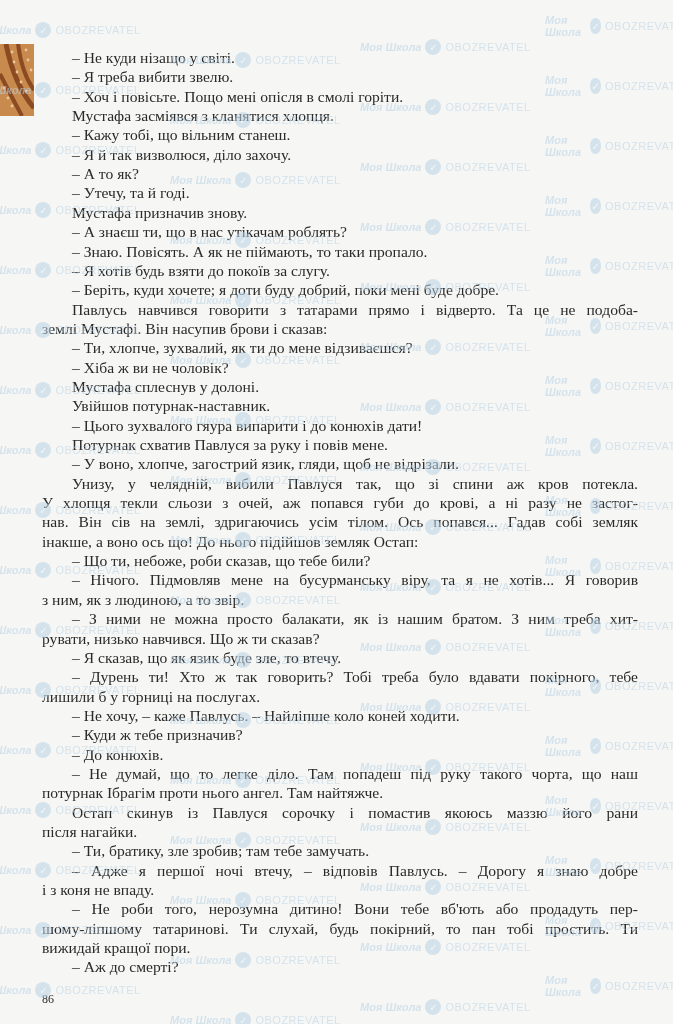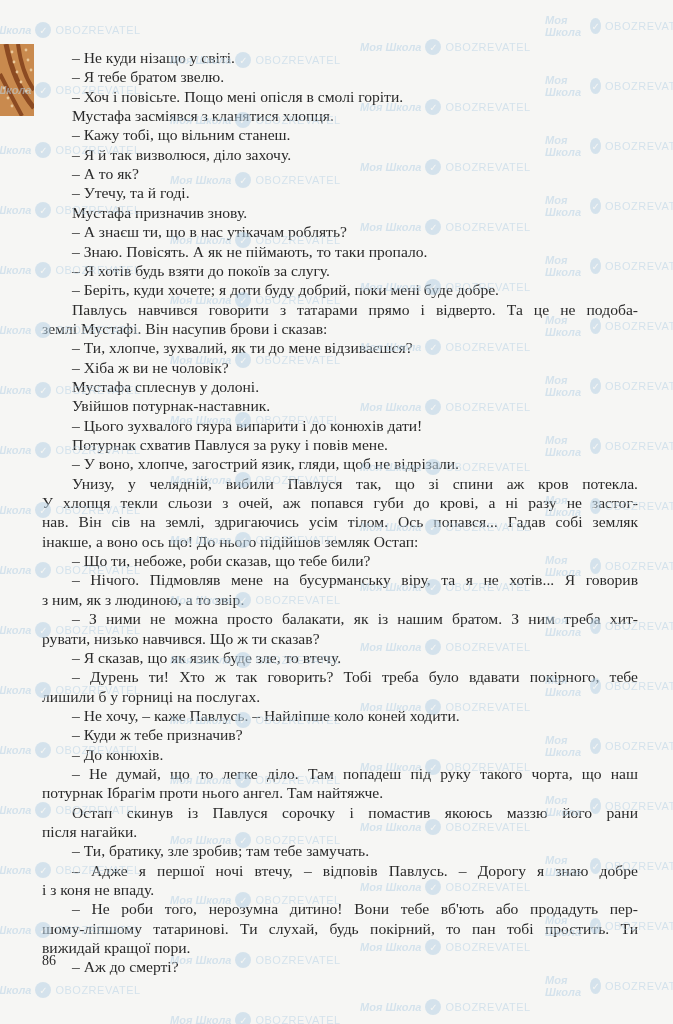--- a/index.html
+++ b/index.html
@@ -11,22 +11,22 @@
     color: #2a2a2a;
   }
   .page { position: absolute; left: 0; top: 0; width: 673px; height: 1024px; }
   .ornament {
     position: absolute; left: 0; top: 44px; width: 34px; height: 72px;
     background: #c98a4e;
     overflow: hidden;
   }
   .ornament svg { display: block; }
   .page-number {
-    position: absolute; left: 42px; top: 953px;
-    font-size: 14px;
+    position: absolute; left: 42px; top: 992px;
+    font-size: 12px;
   }
   .wm {
     position: absolute; display: flex; align-items: center; gap: 4px;
     opacity: 0.55; pointer-events: none;
     font-family: "Liberation Sans", "DejaVu Sans", sans-serif;
     color: #b9d3e6;
   }
   .wm .brand { font-style: italic; font-weight: bold; font-size: 11px; }
   .wm .logo {
     width: 16px; height: 16px; border-radius: 50%;
@@ -56,21 +56,21 @@
           <circle cx="31" cy="26" r="1.4"></circle>
           <circle cx="4" cy="44" r="1.4"></circle>
         <circle cx="8" cy="54" r="1.4"></circle>
           <circle cx="12" cy="62" r="1.4"></circle>
       </g>
     </svg>
   </div>
 
   <div id="lines">
       <div style="position: absolute; left: 72px; top: 48px; font-size: 15.6px; line-height: 19.35px; font-family: &quot;Liberation Serif&quot;, &quot;DejaVu Serif&quot;, serif; color: rgb(42, 42, 42); white-space: nowrap;">– Не куди нізащо у світі.</div>
-      <div style="position: absolute; left: 72px; top: 67.35px; font-size: 15.6px; line-height: 19.35px; font-family: &quot;Liberation Serif&quot;, &quot;DejaVu Serif&quot;, serif; color: rgb(42, 42, 42); white-space: nowrap;">– Я тебе братом звелю.</div>
+      <div style="position: absolute; left: 72px; top: 67.35px; font-size: 15.6px; line-height: 19.35px; font-family: &quot;Liberation Serif&quot;, &quot;DejaVu Serif&quot;, serif; color: rgb(42, 42, 42); white-space: nowrap;">– Я треба вибити звелю.</div>
       <div style="position: absolute; left: 72px; top: 86.7px; font-size: 15.6px; line-height: 19.35px; font-family: &quot;Liberation Serif&quot;, &quot;DejaVu Serif&quot;, serif; color: rgb(42, 42, 42); white-space: nowrap;">– Хоч і повісьте. Пощо мені опісля в смолі горіти.</div>
       <div style="position: absolute; left: 72px; top: 106.05px; font-size: 15.6px; line-height: 19.35px; font-family: &quot;Liberation Serif&quot;, &quot;DejaVu Serif&quot;, serif; color: rgb(42, 42, 42); white-space: nowrap;">Мустафа засміявся з кланятися хлопця.</div>
       <div style="position: absolute; left: 72px; top: 125.4px; font-size: 15.6px; line-height: 19.35px; font-family: &quot;Liberation Serif&quot;, &quot;DejaVu Serif&quot;, serif; color: rgb(42, 42, 42); white-space: nowrap;">– Кажу тобі, що вільним станеш.</div>
       <div style="position: absolute; left: 72px; top: 144.75px; font-size: 15.6px; line-height: 19.35px; font-family: &quot;Liberation Serif&quot;, &quot;DejaVu Serif&quot;, serif; color: rgb(42, 42, 42); white-space: nowrap;">– Я й так визволюся, діло захочу.</div>
       <div style="position: absolute; left: 72px; top: 164.1px; font-size: 15.6px; line-height: 19.35px; font-family: &quot;Liberation Serif&quot;, &quot;DejaVu Serif&quot;, serif; color: rgb(42, 42, 42); white-space: nowrap;">– А то як?</div>
       <div style="position: absolute; left: 72px; top: 183.45px; font-size: 15.6px; line-height: 19.35px; font-family: &quot;Liberation Serif&quot;, &quot;DejaVu Serif&quot;, serif; color: rgb(42, 42, 42); white-space: nowrap;">– Утечу, та й годі.</div>
       <div style="position: absolute; left: 72px; top: 202.8px; font-size: 15.6px; line-height: 19.35px; font-family: &quot;Liberation Serif&quot;, &quot;DejaVu Serif&quot;, serif; color: rgb(42, 42, 42); white-space: nowrap;">Мустафа призначив знову.</div>
       <div style="position: absolute; left: 72px; top: 222.15px; font-size: 15.6px; line-height: 19.35px; font-family: &quot;Liberation Serif&quot;, &quot;DejaVu Serif&quot;, serif; color: rgb(42, 42, 42); white-space: nowrap;">– А знаєш ти, що в нас утікачам роблять?</div>
       <div style="position: absolute; left: 72px; top: 241.5px; font-size: 15.6px; line-height: 19.35px; font-family: &quot;Liberation Serif&quot;, &quot;DejaVu Serif&quot;, serif; color: rgb(42, 42, 42); white-space: nowrap;">– Знаю. Повісять. А як не піймають, то таки пропало.</div>
       <div style="position: absolute; left: 72px; top: 260.85px; font-size: 15.6px; line-height: 19.35px; font-family: &quot;Liberation Serif&quot;, &quot;DejaVu Serif&quot;, serif; color: rgb(42, 42, 42); white-space: nowrap;">– Я хотів будь взяти до покоїв за слугу.</div>

